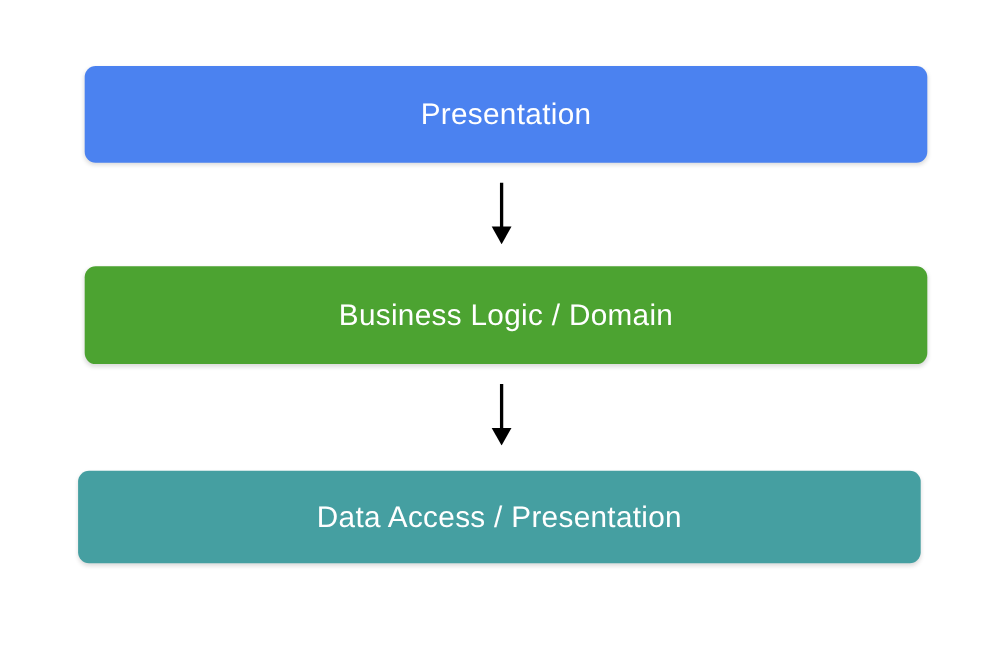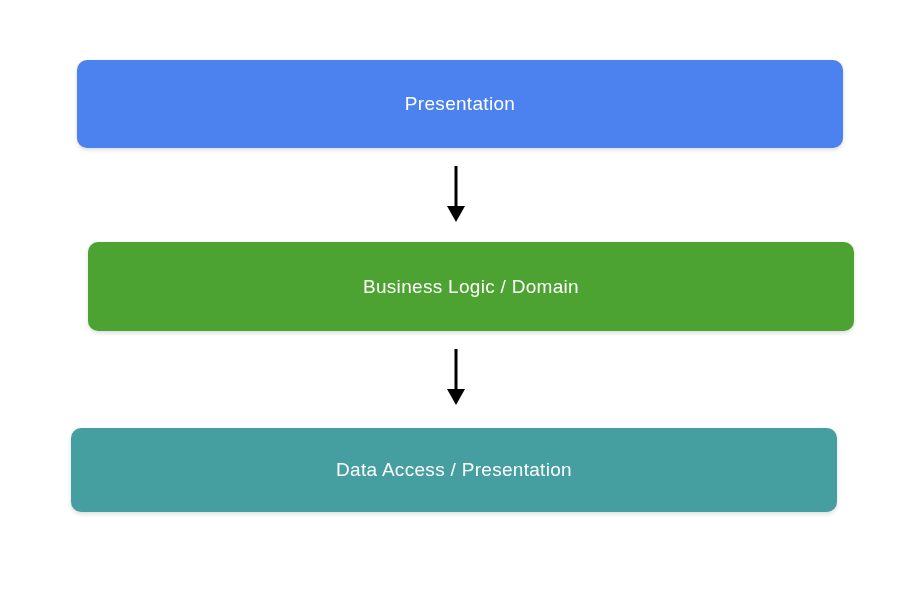--- a/index.html
+++ b/index.html
@@ -23,27 +23,27 @@
     width: 766px;
     height: 88px;
     border-radius: 10px;
     display: flex;
     align-items: center;
     justify-content: center;
     box-shadow: 0 2px 4px rgba(0,0,0,0.14);
   }
   .layer-label {
     color: #ffffff;
-    font-size: 19px;
+    font-size: 27px;
     font-weight: 400;
     letter-spacing: 0.3px;
     white-space: nowrap;
   }
   .box-presentation { left: 77px; top: 60px; }
-  .box-business     { left: 88px; top: 242px; height: 89px; }
+  .box-business     { left: 77px; top: 242px; height: 89px; }
   .box-data         { left: 71px; top: 428px; height: 84px; }
 
   .arrow {
     position: absolute;
     width: 20px;
     height: 56px;
   }
   .arrow-1 { left: 446px; top: 166px; }
   .arrow-2 { left: 446px; top: 349px; }
   .arrow line { stroke-width: 3px; }

